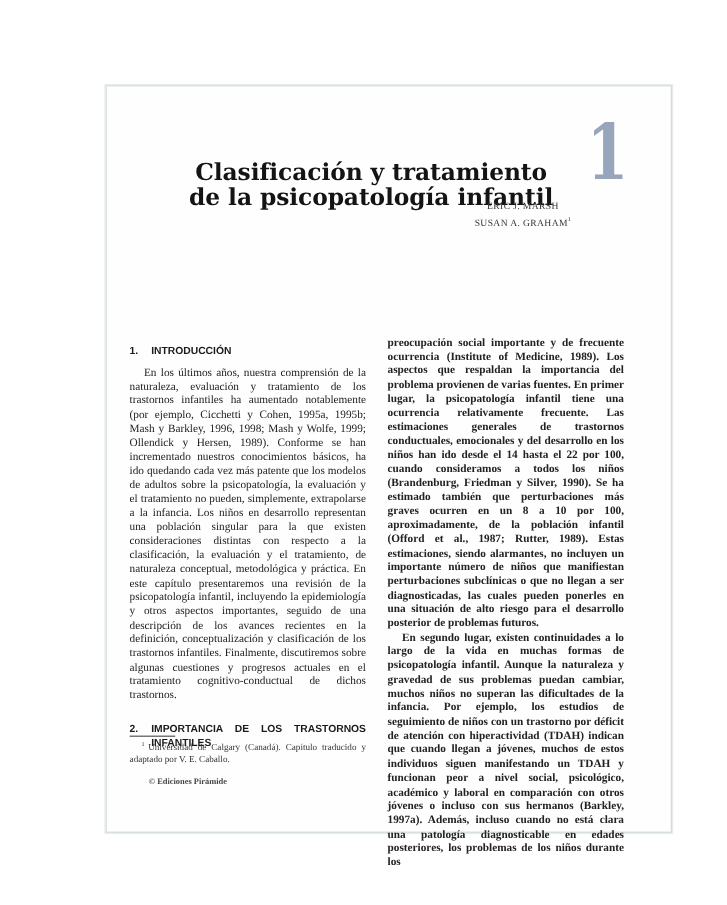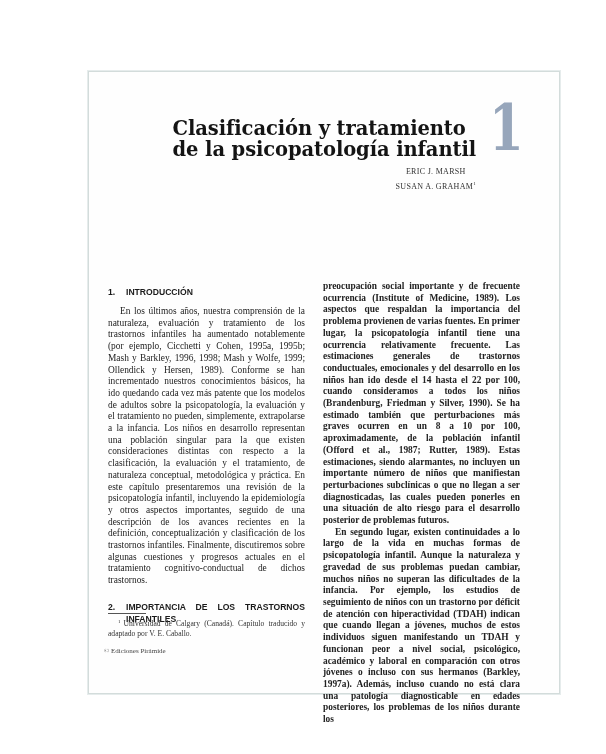--- a/index.html
+++ b/index.html
@@ -11,25 +11,25 @@
   }
   .page {
     position: absolute; left: 88px; top: 71px;
     width: 470px; height: 621px;
     border: 1px solid #d3dcdb;
     box-shadow: 0 0 0 1px #e6ecec;
     background: #fefefe;
   }
   .title {
     position: absolute; right: 130px; top: 118px;
-    text-align: left;
+    text-align: center;
     font-family: "DejaVu Serif", "Liberation Serif", serif;
     font-weight: bold; font-size: 19.5px; line-height: 21px;
     color: #141414; letter-spacing: -0.1px;
-    margin: 0;
+    margin: 15px;
   }
   .title span { display: block; white-space: nowrap; }
   .chapter-num {
     position: absolute; left: 489px; top: 96px;
     font-family: "DejaVu Serif", "Liberation Serif", serif;
     font-size: 64px; line-height: 64px; font-weight: bold;
     color: #97a6bb;
     transform: scaleX(0.78); transform-origin: left top;
   }
   .authors {
@@ -59,22 +59,22 @@
   .footnote-rule {
     position: absolute; left: 108px; top: 613px;
     width: 38px; border-top: 1px solid #555;
   }
   .footnote {
     position: absolute; left: 108px; top: 617px; width: 197px;
     font-size: 7.6px; line-height: 10px; text-align: justify; color: #333;
   }
   .footnote sup { font-size: 5px; vertical-align: 3px; margin-left: 10px; margin-right: 3px; }
   .copyright {
-    position: absolute; left: 104px; top: 646px;
-    font-size: 7px; line-height: 10px; color: #444;
+    position: absolute; left: 124px; top: 646px;
+    font-size: 7px; line-height: 10px; color: #444; font-weight: bold;
   }
 </style>
 </head>
 <body>
 
 <div class="page"></div>
 
 <div class="chapter-num">1</div>
 
 <h1 class="title">

